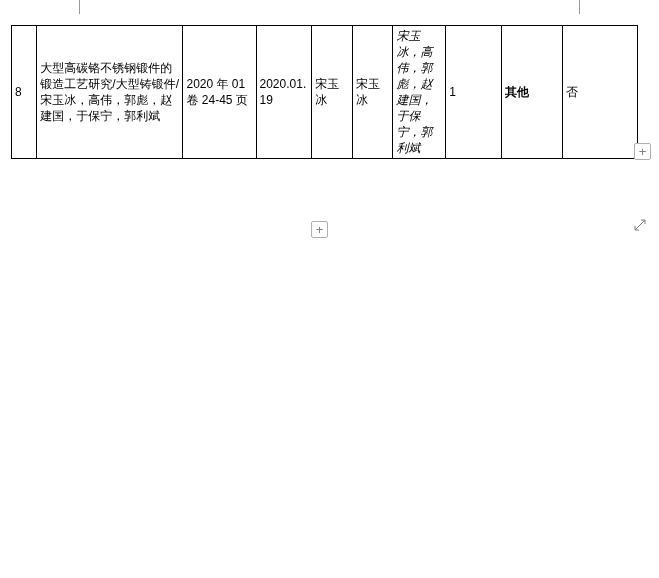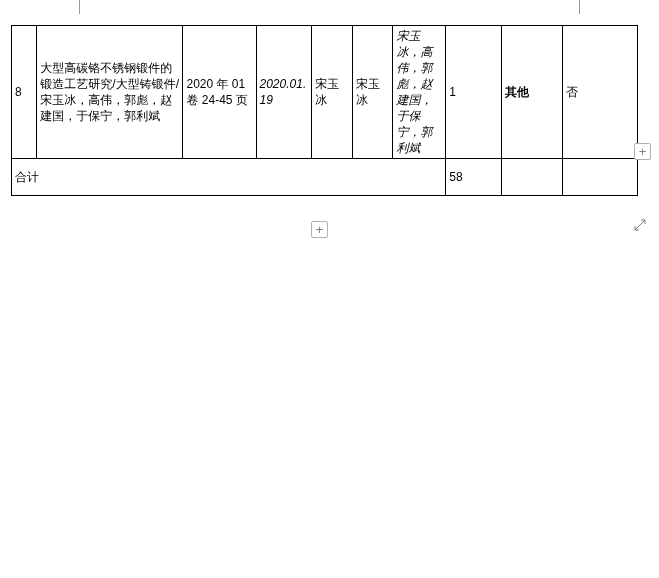--- a/index.html
+++ b/index.html
@@ -68,21 +68,20 @@
     text-align: center;
     line-height: 17px;
   }
   .cell-journal {
     text-align: left;
     line-height: 17px;
   }
   .cell-date {
     text-align: left;
     line-height: 17px;
-    font-style: italic;
   }
   .cell-vert {
     text-align: left;
     line-height: 16px;
   }
   .cell-authors {
     text-align: left;
     line-height: 16px;
     font-style: italic;
   }
@@ -156,26 +155,20 @@
         <td class="cell-title">大型高碳铬不锈钢锻件的锻造工艺研究/大型铸锻件/宋玉冰，高伟，郭彪，赵建国，于保宁，郭利斌</td>
         <td class="cell-journal">2020 年 01 卷 24-45 页</td>
         <td class="cell-date">2020.01.19</td>
         <td class="cell-vert">宋玉冰</td>
         <td class="cell-vert">宋玉冰</td>
         <td class="cell-authors">宋玉冰，高伟，郭彪，赵建国，于保宁，郭利斌</td>
         <td>1</td>
         <td class="cell-type">其他</td>
         <td>否</td>
       </tr>
-      <tr class="row-total">
-        <td class="total-label" colspan="7">合计</td>
-        <td>58</td>
-        <td></td>
-        <td></td>
-      </tr>
     </tbody>
   </table>
 
   <div class="add-handle add-col-handle">+</div>
   <div class="add-handle add-row-handle">+</div>
 
   <div class="resize-handle">
     <svg width="13" height="13" viewBox="0 0 13 13" aria-hidden="true">
       <path d="M1 11 L11 1" stroke="#7a7a7a" stroke-width="1" fill="none"></path>
       <path d="M11 1 L11 5 M11 1 L7 1" stroke="#7a7a7a" stroke-width="1" fill="none"></path>

